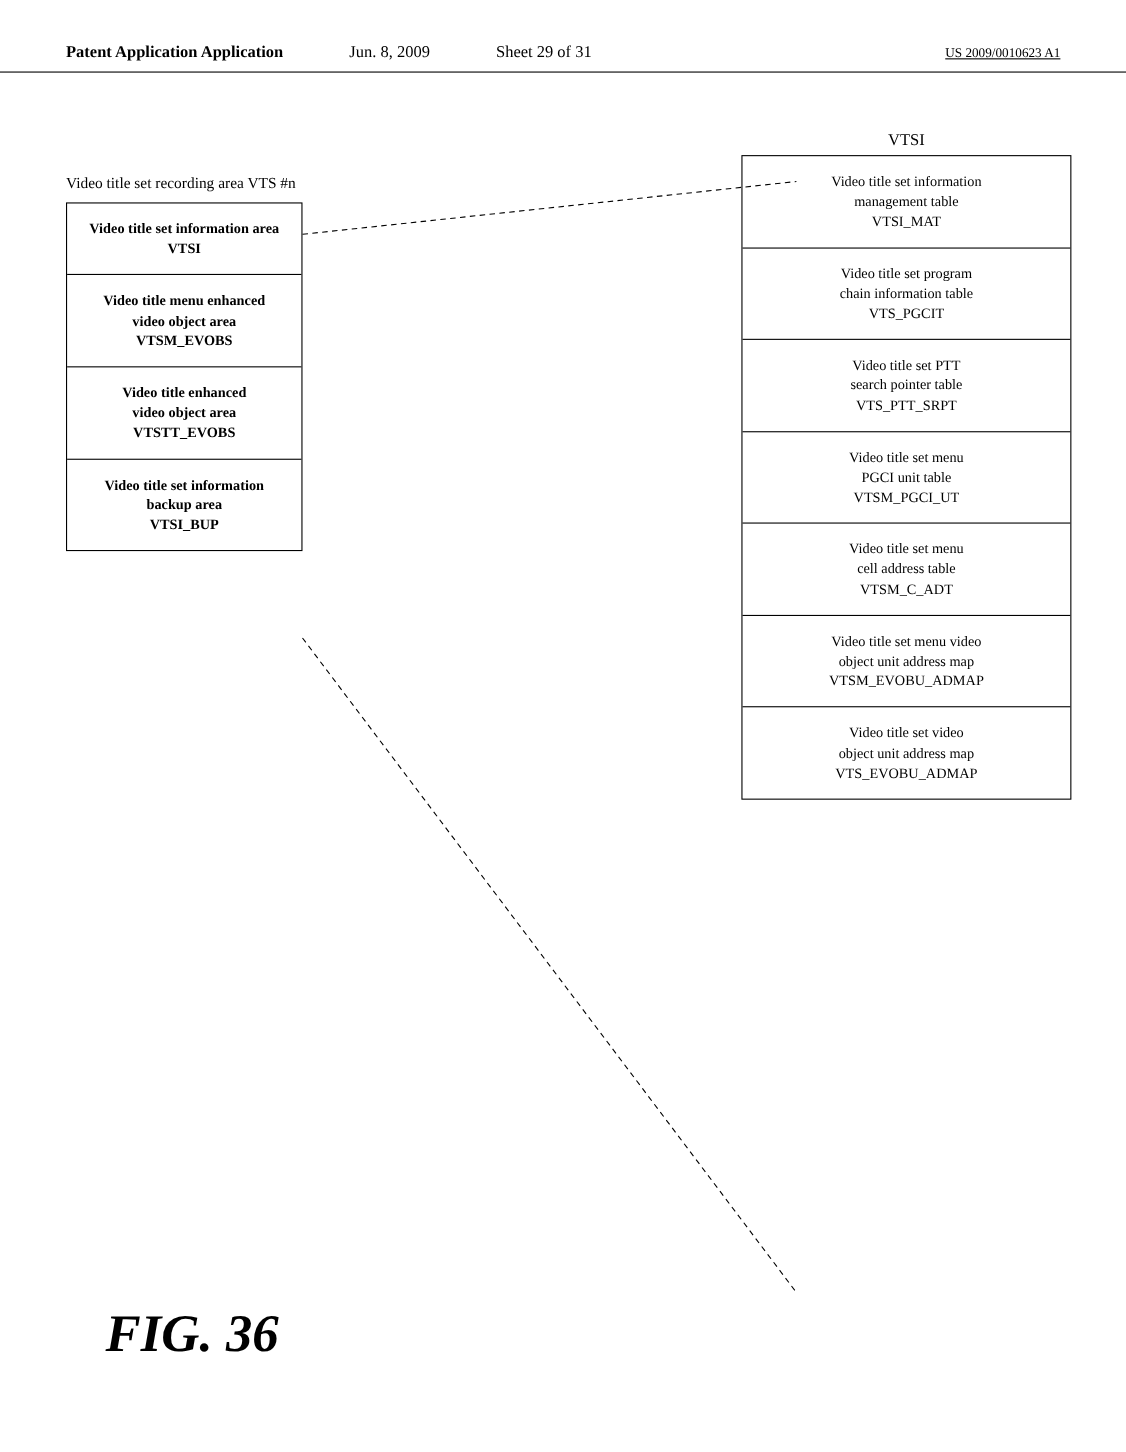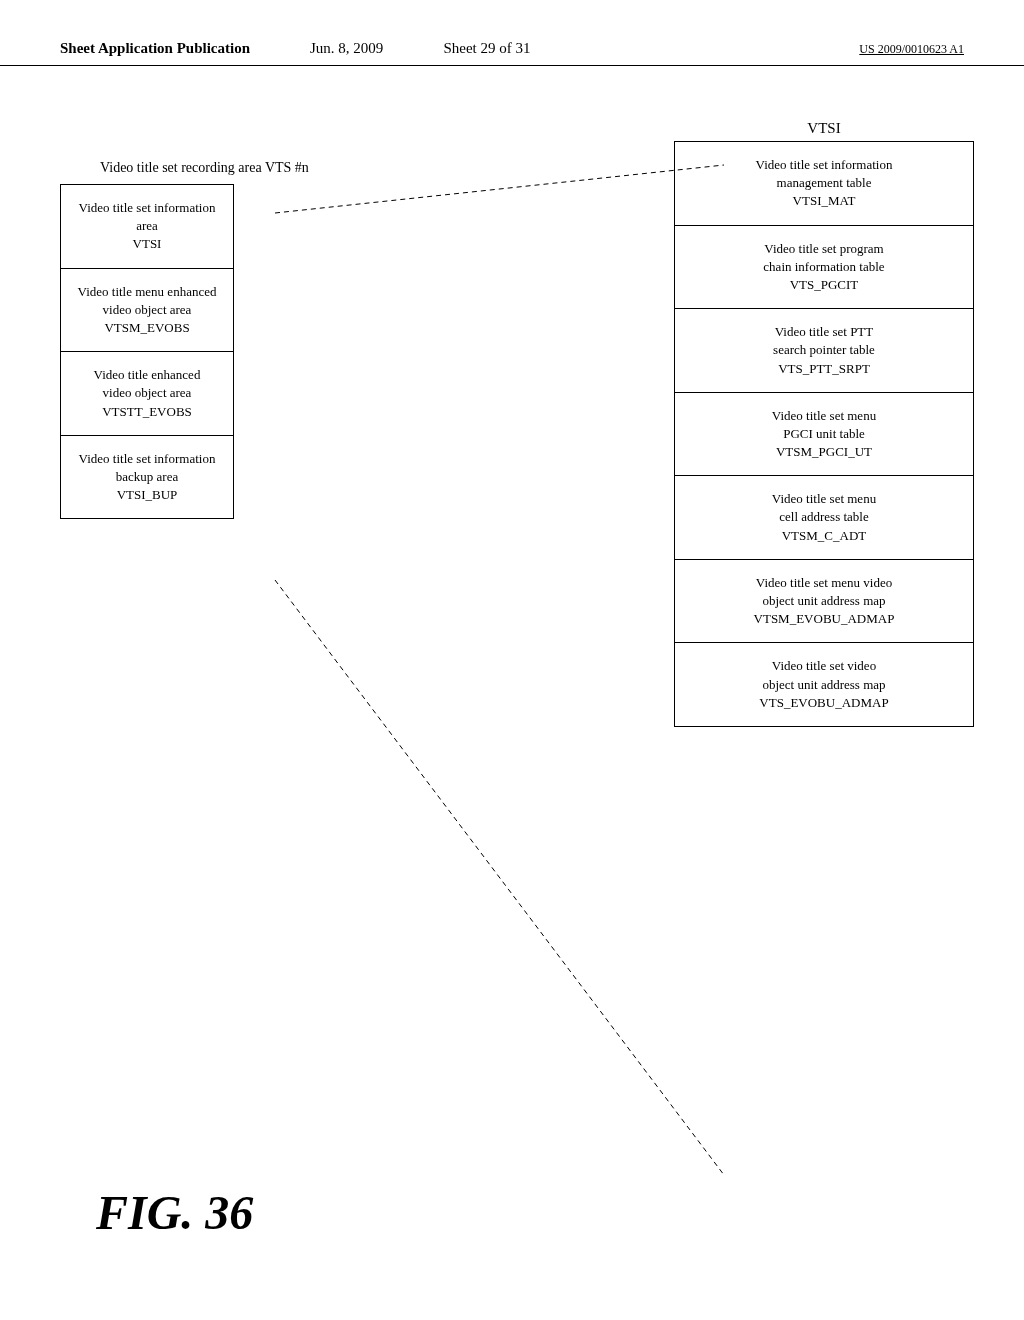--- a/index.html
+++ b/index.html
@@ -44,26 +44,26 @@
     
     .left-section {
       position: absolute;
       left: 60px;
       top: 160px;
     }
 
     .vts-label {
       font-size: 14px;
       margin-bottom: 8px;
-      margin-left: 40px;
     }
 
     .left-box {
       border: 1.5px solid #000;
-      width: 174px;
+      width: 215px;
+      font-weight: bold;
     }
 
     .left-box-item {
       border-bottom: 1px solid #000;
       padding: 14px 10px;
       text-align: center;
       font-size: 13px;
       line-height: 1.4;
     }
 
@@ -120,21 +120,21 @@
       left: 96px;
       font-size: 48px;
       font-weight: bold;
       font-style: italic;
     }
   </style>
 </head>
 <body>
 
 <div class="header">
-  <span class="header-patent">Sheet Application Publication</span>
+  <span class="header-patent">Patent Application Application</span>
   <span class="header-date">Jun. 8, 2009</span>
   <span class="header-sheet">Sheet 29 of 31</span>
   <span class="header-number">US 2009/0010623 A1</span>
 </div>
 
 <svg class="connector-svg">
 
   <line x1="275" y1="213" x2="724" y2="165" stroke="#000" stroke-width="1" stroke-dasharray="5,4"></line>
 
   <line x1="275" y1="580" x2="724" y2="1175" stroke="#000" stroke-width="1" stroke-dasharray="5,4"></line>

